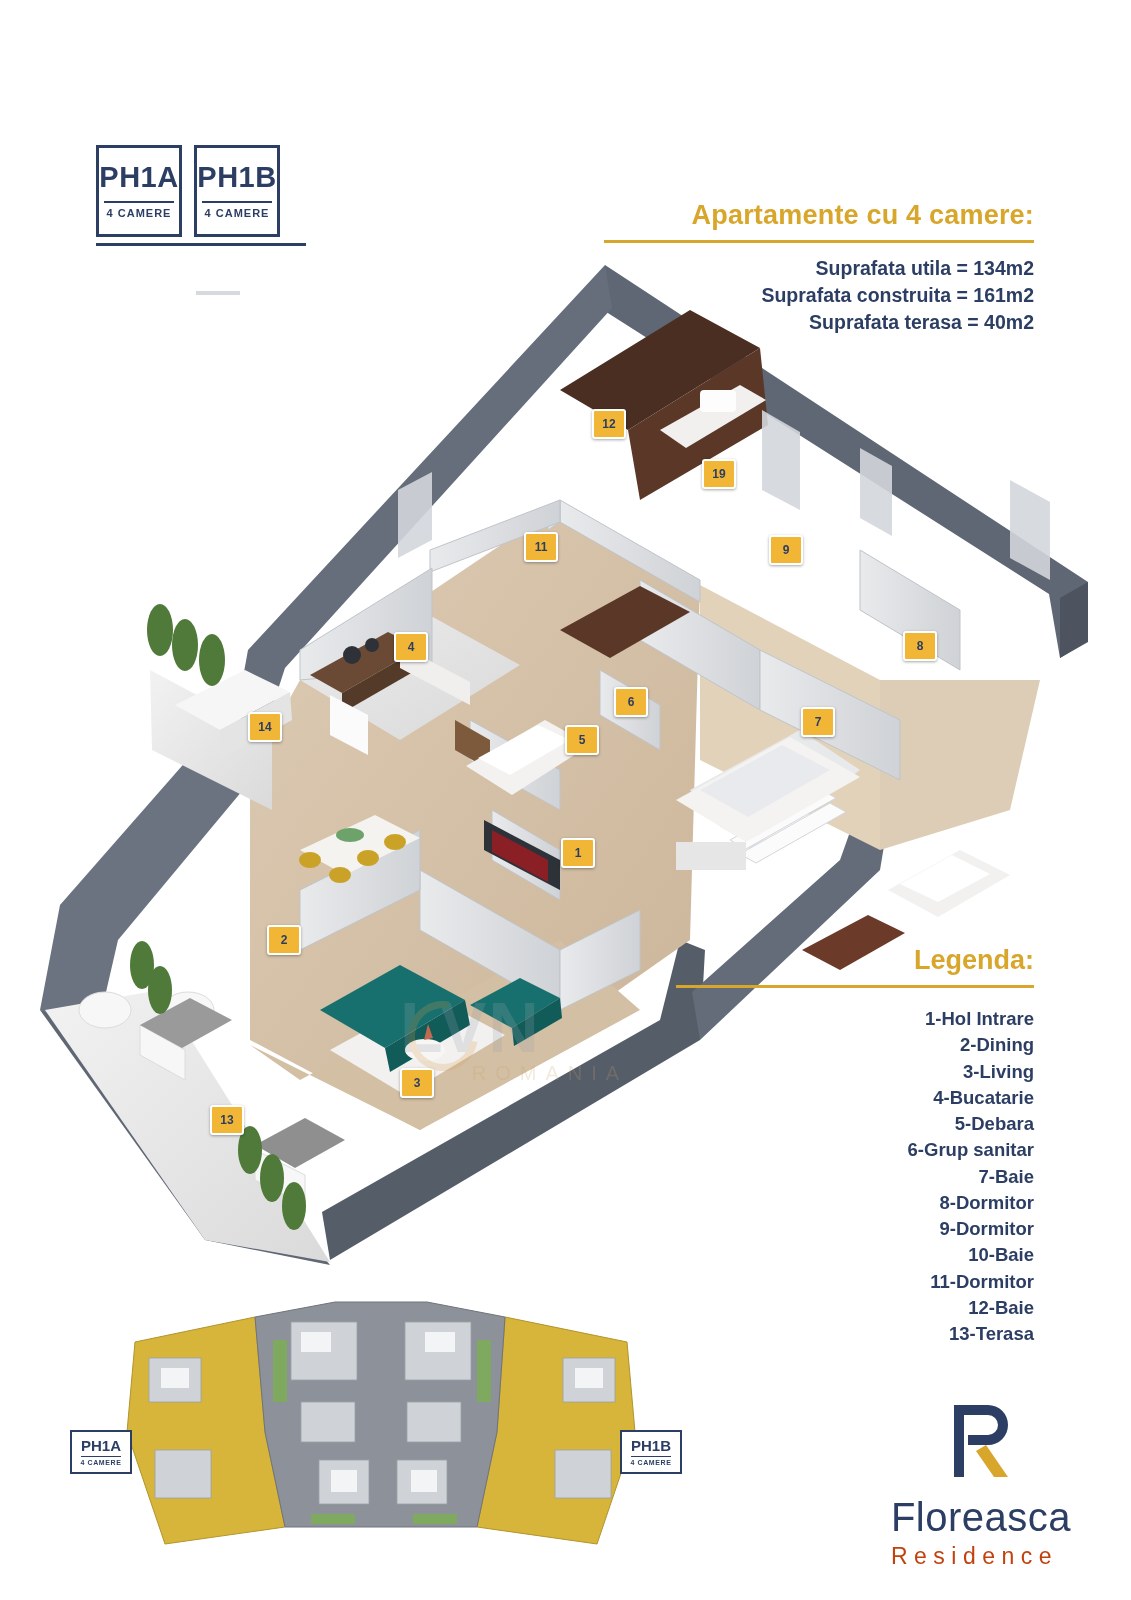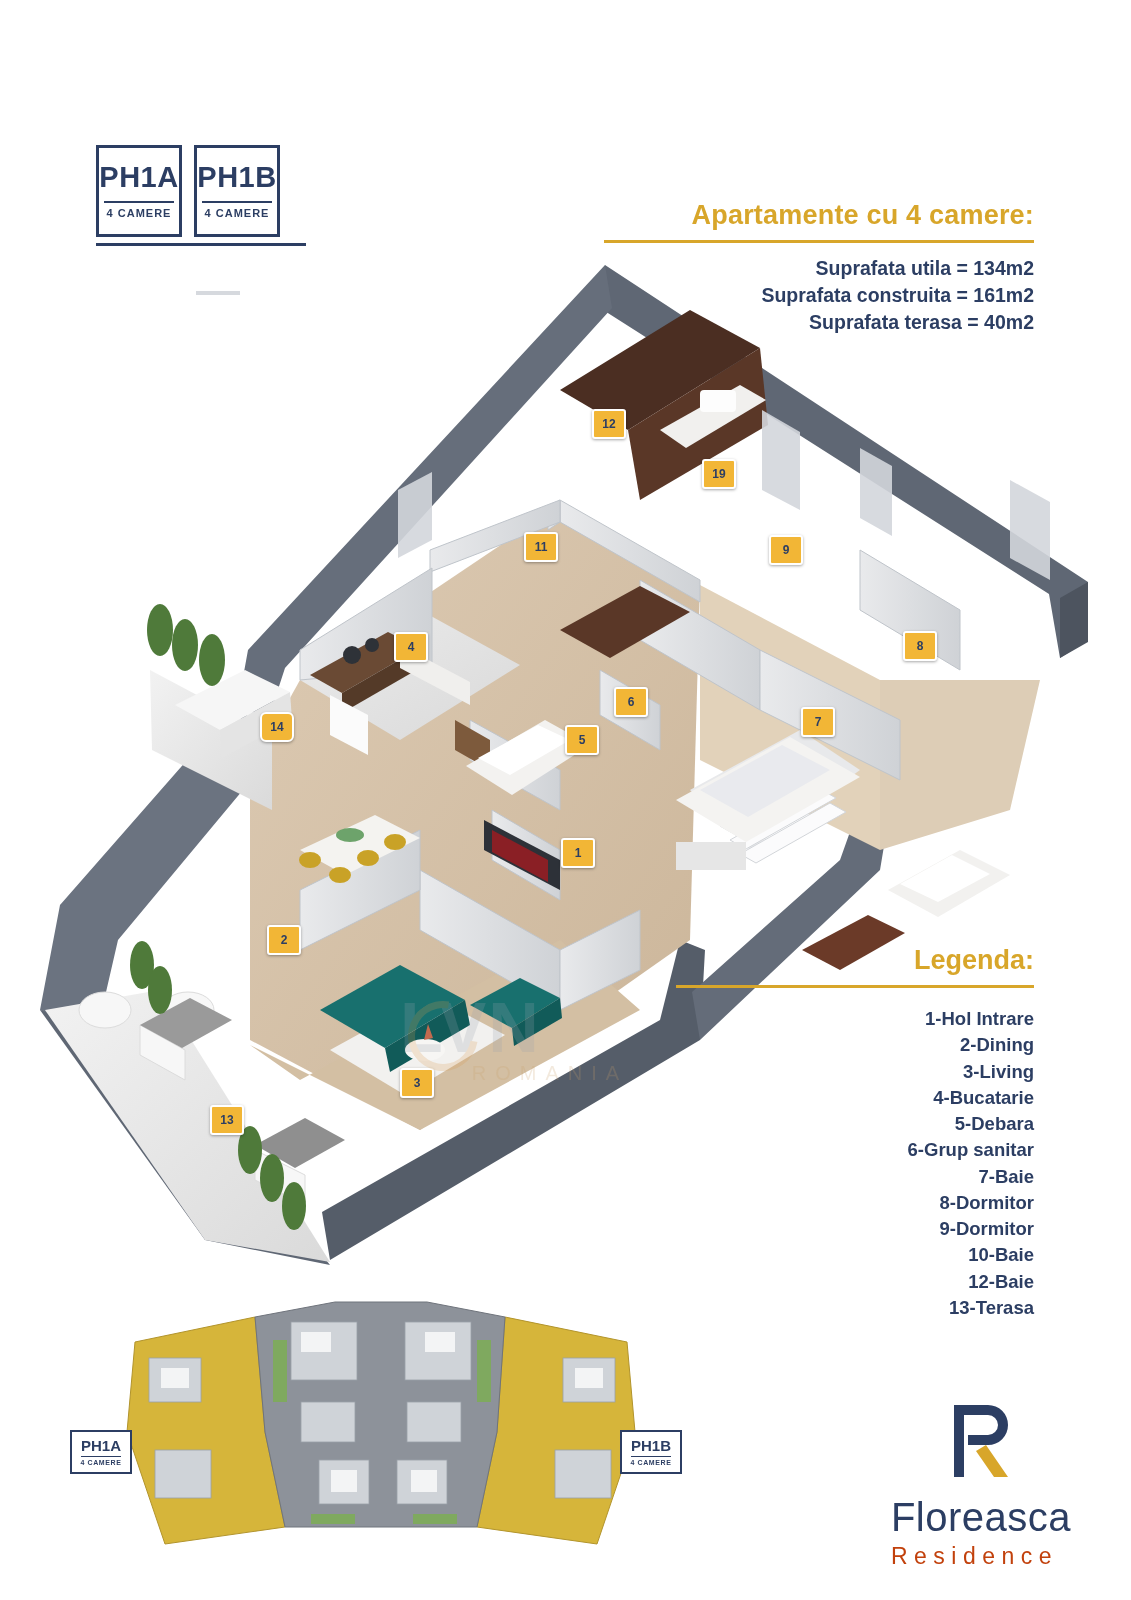--- a/index.html
+++ b/index.html
@@ -456,21 +456,21 @@
       </g>
     </svg>
 
     <div class="marker" style="left:592px; top:159px;">12</div>
     <div class="marker" style="left:702px; top:209px;">19</div>
     <div class="marker" style="left:524px; top:282px;">11</div>
     <div class="marker" style="left:769px; top:285px;">9</div>
     <div class="marker" style="left:394px; top:382px;">4</div>
     <div class="marker" style="left:903px; top:381px;">8</div>
     <div class="marker" style="left:614px; top:437px;">6</div>
-    <div class="marker" style="left:260px; top:462px;border-radius:6px;">14</div>
+    <div class="marker" style="left:248px; top:462px;">14</div>
     <div class="marker" style="left:565px; top:475px;">5</div>
     <div class="marker" style="left:801px; top:457px;">7</div>
     <div class="marker" style="left:561px; top:588px;">1</div>
     <div class="marker" style="left:267px; top:675px;">2</div>
     <div class="marker" style="left:400px; top:818px;">3</div>
     <div class="marker" style="left:210px; top:855px;">13</div>
   </div>
 
   <div class="watermark">
     <div class="wm-ring"></div>
@@ -485,20 +485,21 @@
       <li>1-Hol Intrare</li>
       <li>2-Dining</li>
       <li>3-Living</li>
       <li>4-Bucatarie</li>
       <li>5-Debara</li>
       <li>6-Grup sanitar</li>
       <li>7-Baie</li>
       <li>8-Dormitor</li>
       <li>9-Dormitor</li>
       <li>10-Baie</li>
+      <li>11-Dormitor</li>
       <li>12-Baie</li>
       <li>13-Terasa</li>
     </ol>
   </div>
 
   <div class="siteplan">
     <svg width="560" height="300" viewBox="0 0 560 300">
 
       <g fill="#d6b53a" stroke="#b2942c" stroke-width="1">
         <polygon points="30,60 150,35 160,150 180,245 60,262 22,150"></polygon>

